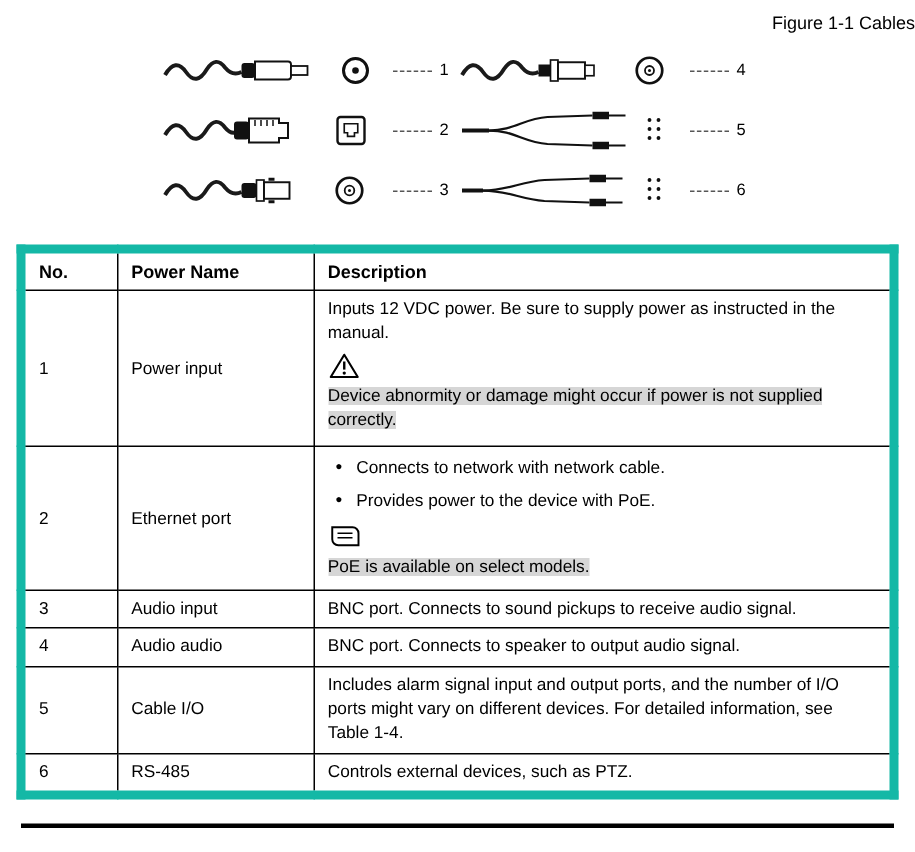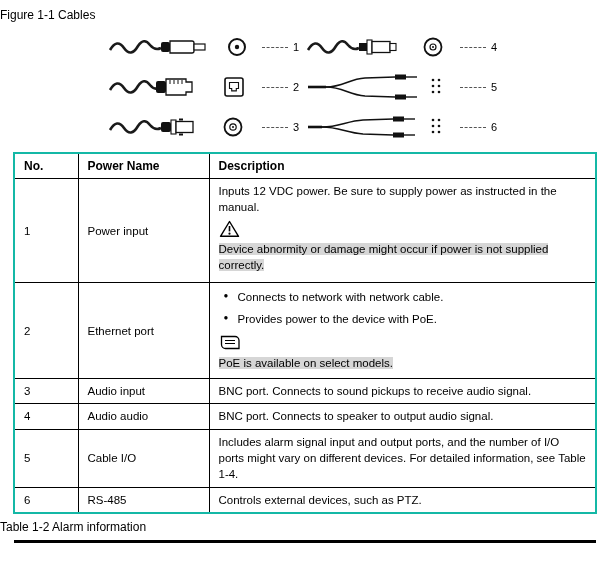--- a/index.html
+++ b/index.html
@@ -6,24 +6,25 @@
   html, body { background: #ffffff; }
   body {
     width: 610px; height: 568px;
     font-family: "Liberation Sans", sans-serif;
     color: #000;
     overflow: hidden;
   }
   .page { width: 610px; height: 568px; padding-top: 8px; overflow: hidden; }
 
   .caption {
-    text-align: left;
+    text-align: right;
     font-size: 12px;
     line-height: 15px;
     color: #000;
+    padding-left: 31px;
   }
   .fig-caption { margin-bottom: 4px; }
 
   
   .figure-grid {
     width: 396px;
     margin: 2px auto 4px;
     display: grid;
     grid-template-columns: 198px 198px;
     grid-auto-rows: 40px;
@@ -35,23 +36,23 @@
     border-top: 1px dashed #555;
     margin: 0 5px 0 3px;
     flex: 0 0 auto;
   }
   .cable-no { font-size: 11px; line-height: 1; }
 
   
   .tbl-caption { margin: 2px 0 4px; }
   table.info {
     border-collapse: collapse;
-    margin: 5px auto;
+    margin: 16px auto;
     width: 582px;
-    border: 2px solid #14b8a6;
+    border: 6px solid #14b8a6;
     table-layout: fixed;
   }
   th, td {
     border: 1px solid #000;
     font-size: 11.5px;
     padding: 3px 9px;
     text-align: left;
     vertical-align: middle;
     overflow: hidden;
   }
@@ -268,17 +269,16 @@
 
       <tr class="row-small">
         <td>6</td>
         <td>RS-485</td>
         <td class="desc">Controls external devices, such as PTZ.</td>
       </tr>
 
     </tbody>
   </table>
 
-  <div class="caption bottom-caption">Table 1-2 Alarm information</div>
 
   <div class="next-table-top"></div>
 
 </div>
 
 </body></html>

